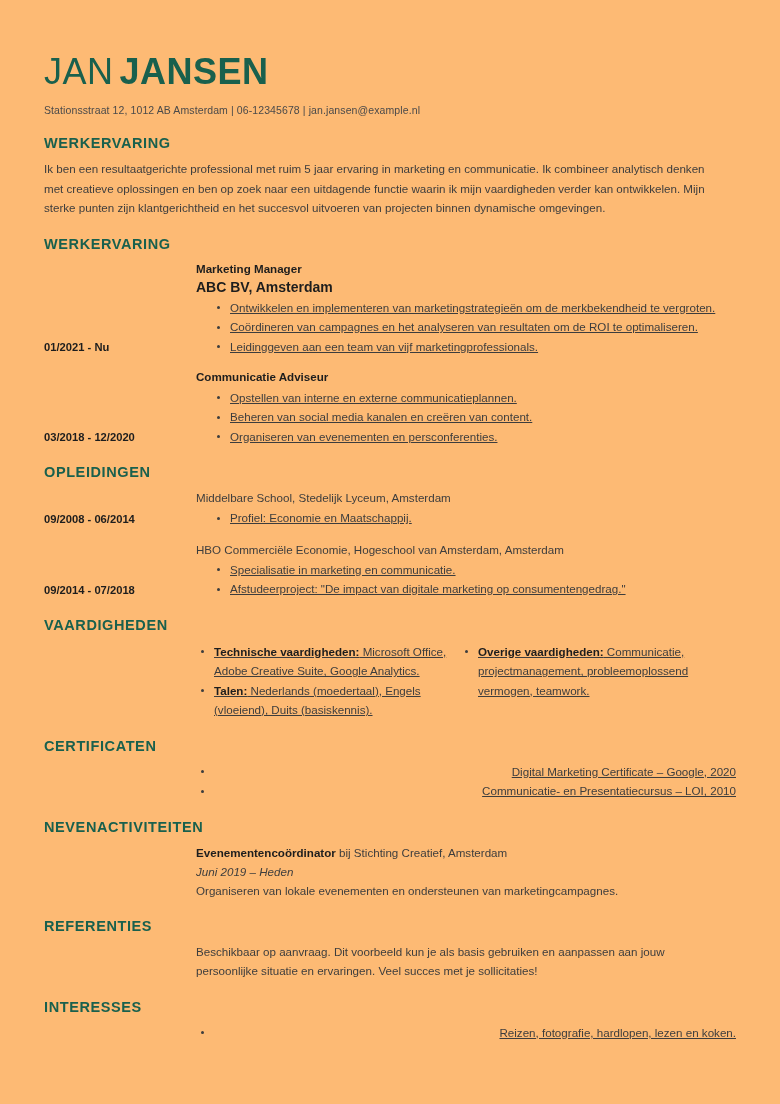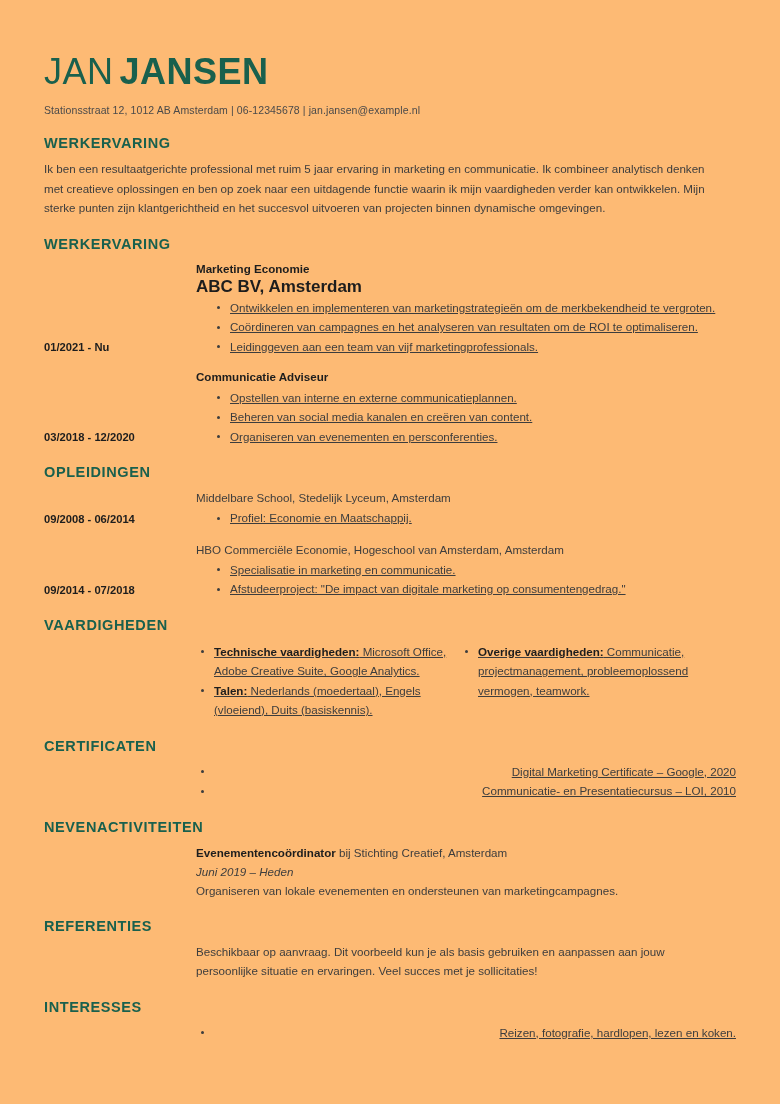--- a/index.html
+++ b/index.html
@@ -78,21 +78,21 @@
   }
   .entry-body { flex: 1 1 auto; min-width: 0; }
 
   .entry-title {
     font-size: 11.6px;
     font-weight: 700;
     line-height: 18.5px;
     color: #1d1d1d;
   }
   .entry-org {
-    font-size: 17px;
+    font-size: 14px;
     font-weight: 700;
     line-height: 18.5px;
     color: #1d1d1d;
   }
   .entry-plain {
     font-size: 11.6px;
     line-height: 19px;
     color: #3d3d3d;
   }
 
@@ -160,21 +160,21 @@
     <div class="section-title">WERKERVARING</div>
     <div class="para">Ik ben een resultaatgerichte professional met ruim 5 jaar ervaring in marketing en communicatie. Ik combineer analytisch denken met creatieve oplossingen en ben op zoek naar een uitdagende functie waarin ik mijn vaardigheden verder kan ontwikkelen. Mijn sterke punten zijn klantgerichtheid en het succesvol uitvoeren van projecten binnen dynamische omgevingen.</div>
   </div>
 
   <div class="section">
     <div class="section-title">WERKERVARING</div>
 
     <div class="entry">
       <div class="entry-date">01/2021 - Nu</div>
       <div class="entry-body">
-        <div class="entry-title">Marketing Economie</div>
+        <div class="entry-title">Marketing Manager</div>
         <div class="entry-org">ABC BV, Amsterdam</div>
         <ul class="bullets">
           <li>Ontwikkelen en implementeren van marketingstrategieën om de merkbekendheid te vergroten.</li>
           <li>Coördineren van campagnes en het analyseren van resultaten om de ROI te optimaliseren.</li>
           <li>Leidinggeven aan een team van vijf marketingprofessionals.</li>
         </ul>
       </div>
     </div>
 
     <div class="entry">

